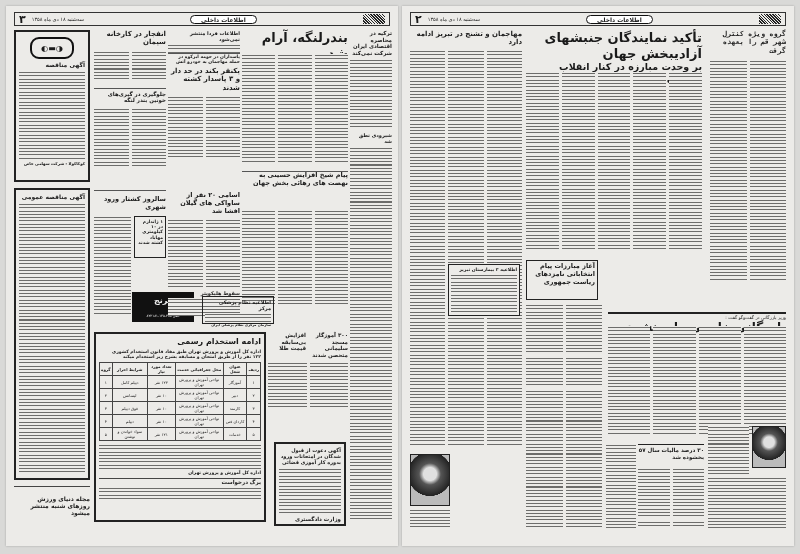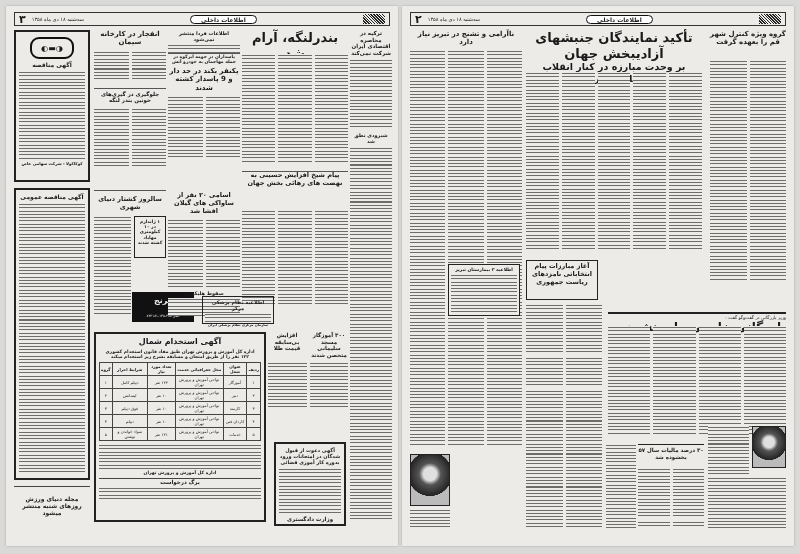--- a/index.html
+++ b/index.html
@@ -8,21 +8,21 @@
   .pl{left:6px;width:392px;}
   .pr{left:402px;width:392px;}
   .masthead{position:absolute;left:8px;right:8px;top:6px;height:14px;border:1px solid #333;display:flex;align-items:center;justify-content:space-between;padding:0 4px;box-sizing:border-box;}
   .pnum{font-weight:bold;font-size:11px;}
   .date{font-size:5px;line-height:5px;margin-left:6px;direction:rtl;}
   .section-pill{border:1.5px solid #111;border-radius:6px;padding:0 10px;font-size:6px;font-weight:bold;background:#fff;direction:rtl;}
   .logo{width:22px;height:10px;background:repeating-linear-gradient(45deg,#222 0 1px,#ecebe8 1px 2px);}
   .box{position:absolute;box-sizing:border-box;}
   .border{border:1px solid #222;}
   .thick{border:2px solid #222;}
-  .head{direction:rtl;text-align:center;font-weight:bold;line-height:1.2;}
+  .head{direction:rtl;font-weight:bold;line-height:1.2;}
   .txt{background:repeating-linear-gradient(#ecebe8 0 1px,#6d6d6b 1px 2px,#ecebe8 2px 3.3px);}
   .cols{display:flex;gap:3px;direction:rtl;}
   .cols>div{flex:1;}
   .hline{position:absolute;height:1px;background:#555;}
   .photo{background:radial-gradient(circle at 50% 38%,#e0e0e0 0 18%,#555 30%,#222 60%,#bbb 61%);border:1px solid #222;}
   table.jobs{border-collapse:collapse;width:100%;font-size:4px;direction:rtl;}
   table.jobs td,table.jobs th{border:1px solid #444;padding:1px;text-align:center;height:9px;}
   .ad-black{background:#111;color:#eee;}
 </style>
 </head>
@@ -60,41 +60,41 @@
       </div>
     <div class="hline" style="left:0;right:0;top:58px;"></div>
     <div class="head" style="font-size:5.5px;margin-top:10px;">جلوگیری در گیری‌های خونین بندر لنگه</div>
     <div class="cols" style="margin-top:4px;">
         <div class="txt" style="height:58px;"></div>
         <div class="txt" style="height:58px;"></div>
       </div>
   </div>
   <div class="box" style="left:88px;top:190px;width:72px;height:130px;">
     <div class="hline" style="left:0;right:0;top:-6px;"></div>
-    <div class="head" style="font-size:6.5px;">سالروز کشتار دنیای شهری</div>
+    <div class="head" style="font-size:6.5px;">سالروز کشتار ورود شهری</div>
     <div style="display:flex;gap:3px;margin-top:4px;">
       <div class="txt" style="flex:1;height:100px;"></div>
       <div class="border" style="width:32px;height:42px;padding:2px;box-sizing:border-box;">
         <div class="head" style="font-size:4.5px;">۱ ژاندارم در ۱۰ کیلومتری مهاباد کشته شدند</div>
       </div>
     </div>
   </div>
   <div class="box ad-black" style="left:126px;top:286px;width:62px;height:30px;display:flex;flex-direction:column;align-items:center;justify-content:center;">
     <div style="font-size:8px;font-weight:bold;direction:rtl;">شعبه برنج شمال</div>
     <div style="font-size:3.5px;direction:rtl;">تلفن ۴۸۵-۱۴۵-۸۲۲۱۸۱</div>
   </div>
 
   <div class="box" style="left:162px;top:24px;width:72px;height:22px;">
     <div class="head" style="font-size:5px;">اطلاعات فردا منتشر نمی‌شود</div>
     <div class="txt" style="height:10px;margin-top:2px;"></div>
   </div>
   <div class="box" style="left:162px;top:48px;width:72px;height:110px;">
     <div class="hline" style="left:0;right:0;top:-1px;"></div>
     <div class="head" style="font-size:4.5px;">پاسداران در حومه ابرکوه در حمله مهاجمان به خودرو آتش</div>
-    <div class="head" style="font-size:7px;margin-top:2px;">یکنفر بکند در حد دار و 9 پاسدار کشته شدند</div>
+    <div class="head" style="font-size:7px;margin-top:2px;">یکنفر بکند در حد دار و ۳ پاسدار کشته شدند</div>
     <div class="cols" style="margin-top:4px;">
         <div class="txt" style="height:62px;"></div>
         <div class="txt" style="height:62px;"></div>
       </div>
   </div>
   <div class="box" style="left:162px;top:186px;width:72px;height:96px;">
     <div class="head" style="font-size:6.5px;">اسامی ۲۰ نفر از ساواکی های گیلان افشا شد</div>
     <div class="cols" style="margin-top:4px;">
         <div class="txt" style="height:68px;"></div>
         <div class="txt" style="height:68px;"></div>
@@ -136,21 +136,21 @@
     <div class="head" style="font-size:5.5px;">ترکیه در محاصره اقتصادی ایران شرکت نمی‌کند</div>
     <div class="txt" style="height:70px;margin-top:3px;"></div>
     <div class="head" style="font-size:5px;margin-top:3px;">شیرودی نطق شد</div>
     <div class="txt" style="height:50px;margin-top:3px;"></div>
   </div>
   <div class="box" style="left:344px;top:178px;width:42px;height:340px;">
     <div class="txt" style="height:336px;"></div>
   </div>
 
   <div class="box thick" style="left:88px;top:326px;width:172px;height:190px;padding:3px;">
-    <div class="head" style="font-size:8px;">آگهی استخدام شمال</div>
+    <div class="head" style="font-size:8px;">ادامه استخدام رسمی</div>
     <div class="head" style="font-size:4.5px;margin-top:2px;">اداره کل آموزش و پرورش تهران طبق مفاد قانون استخدام کشوری</div>
     <div class="head" style="font-size:4.5px;">۱۲۲ نفر را از طریق امتحان و مسابقه بشرح زیر استخدام میکند</div>
     <table class="jobs" style="margin-top:3px;">
       <tbody>
           <tr>
         <th>ردیف</th>
         <th>عنوان شغل</th>
         <th>محل جغرافیائی خدمت</th>
         <th>تعداد مورد نیاز</th>
         <th>شرایط احراز</th>
@@ -225,21 +225,21 @@
   <div class="masthead">
     <div style="display:flex;align-items:center;">
       <span class="pnum">۲</span>
       <span class="date">سه‌شنبه ۱۸ دی ماه ۱۳۵۸</span>
     </div>
     <span class="section-pill">اطلاعات داخلی</span>
     <span class="logo"></span>
   </div>
 
   <div class="box" style="left:8px;top:24px;width:112px;height:18px;">
-    <div class="head" style="font-size:7px;">ناآرامی و تشنج در تبریز نیاز دارد</div>
+    <div class="head" style="font-size:7px;">مهاجمان و تشنج در تبریز ادامه دارد</div>
   </div>
   <div class="box" style="left:8px;top:44px;width:112px;height:400px;">
     <div class="cols">
         <div class="txt" style="height:396px;"></div>
         <div class="txt" style="height:396px;"></div>
         <div class="txt" style="height:396px;"></div>
       </div>
   </div>
   <div class="box border" style="left:46px;top:258px;width:72px;height:52px;padding:2px;background:#ecebe8;">
     <div class="head" style="font-size:4.5px;">اطلاعیه ۳ بیمارستان تبریز</div>
@@ -267,21 +267,21 @@
     <div class="head" style="font-size:6.5px;">آغاز مبارزات پیام انتخاباتی نامزدهای ریاست جمهوری</div>
   </div>
   <div class="box" style="left:124px;top:298px;width:76px;height:228px;">
     <div class="cols">
         <div class="txt" style="height:224px;"></div>
         <div class="txt" style="height:224px;"></div>
       </div>
   </div>
 
   <div class="box" style="left:308px;top:24px;width:76px;height:28px;">
-    <div class="head" style="font-size:7px;">گروه ویژه کنترل شهر قم را بعهده گرفت</div>
+    <div class="head" style="font-size:7px;font-family:Liberation Mono, monospace;">گروه ویژه کنترل شهر قم را بعهده گرفت</div>
   </div>
   <div class="box" style="left:308px;top:54px;width:76px;height:224px;">
     <div class="cols">
         <div class="txt" style="height:220px;"></div>
         <div class="txt" style="height:220px;"></div>
       </div>
   </div>
 
   <div class="box" style="left:206px;top:282px;width:178px;height:36px;margin-top:25px;">
     <div class="hline" style="left:0;right:0;top:-1px;background:#222;height:1.5px;"></div>

